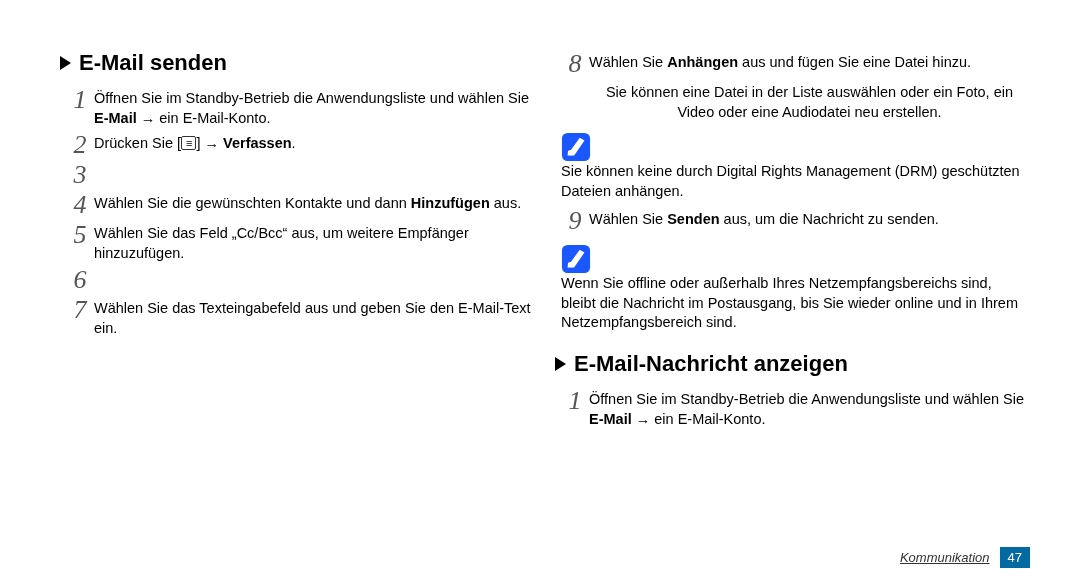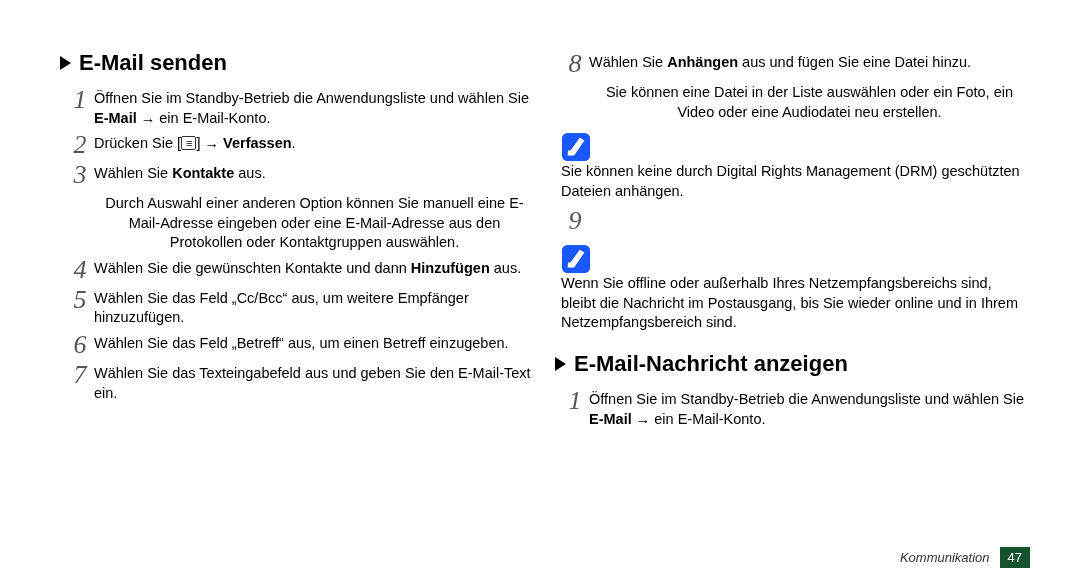--- a/index.html
+++ b/index.html
@@ -100,23 +100,24 @@
     bottom: 18px;
     right: 50px;
     font-size: 13px;
     display: flex;
     align-items: center;
     gap: 10px;
   }
   .footer .section-name {
     font-style: italic;
     color: #333;
+    text-decoration: underline;
   }
   .pagenum {
-    background: #14532d;
+    background: #0369a1;
     color: #fff;
     padding: 3px 8px;
     font-size: 13px;
     font-style: normal;
   }
   .para {
     font-size: 14.5px;
     line-height: 1.35;
     margin: 2px 0 8px 6px;
   }
@@ -141,41 +142,36 @@
 
     <div class="step">
       <div class="stepnum">2</div>
       <div class="steptext">
         <span>Drücken Sie [</span><span class="menuicon">≡</span><span>] → </span><span class="bold">Verfassen</span><span>.</span>
       </div>
     </div>
 
     <div class="step">
       <div class="stepnum">3</div>
-      <div class="steptext">
-        <span>Wählen Sie </span><span class="bold">Kontakte</span><span> aus.</span>
-      </div>
-    </div>
-    <div class="substep">Durch Auswahl einer anderen Option können Sie manuell eine E-Mail-Adresse eingeben oder eine E-Mail-Adresse aus den Protokollen oder Kontaktgruppen auswählen.</div>
+    </div>
 
     <div class="step">
       <div class="stepnum">4</div>
       <div class="steptext">
         <span>Wählen Sie die gewünschten Kontakte und dann </span><span class="bold">Hinzufügen</span><span> aus.</span>
       </div>
     </div>
 
     <div class="step">
       <div class="stepnum">5</div>
       <div class="steptext">Wählen Sie das Feld „Cc/Bcc“ aus, um weitere Empfänger hinzuzufügen.</div>
     </div>
 
     <div class="step">
       <div class="stepnum">6</div>
-      <div class="steptext">Wählen Sie das Feld „Betreff“ aus, um einen Betreff einzugeben.</div>
     </div>
 
     <div class="step">
       <div class="stepnum">7</div>
       <div class="steptext">Wählen Sie das Texteingabefeld aus und geben Sie den E-Mail-Text ein.</div>
     </div>
   </div>
 
   <div class="col">
 
@@ -193,20 +189,23 @@
             <rect x="1" y="1" width="30" height="30" rx="6" fill="#1a57ff"></rect>
             <path d="M7 24 L20 6 L25 9 L14 25 L7 25 Z" fill="#fff"></path>
             <circle cx="10" cy="22" r="2.8" fill="#fff"></circle>
           </svg>
       </div>
       <div class="notetext">Sie können keine durch Digital Rights Management (DRM) geschützten Dateien anhängen.</div>
     </div>
 
     <div class="step">
       <div class="stepnum">9</div>
+      <div class="steptext">
+        <span>Wählen Sie </span><span class="bold">Senden</span><span> aus, um die Nachricht zu senden.</span>
+      </div>
     </div>
 
     <div class="notebox">
       <div class="noteicon">
         <svg viewBox="0 0 32 32">
             <rect x="1" y="1" width="30" height="30" rx="6" fill="#1a57ff"></rect>
             <path d="M7 24 L20 6 L25 9 L14 25 L7 25 Z" fill="#fff"></path>
             <circle cx="10" cy="22" r="2.8" fill="#fff"></circle>
           </svg>
       </div>

